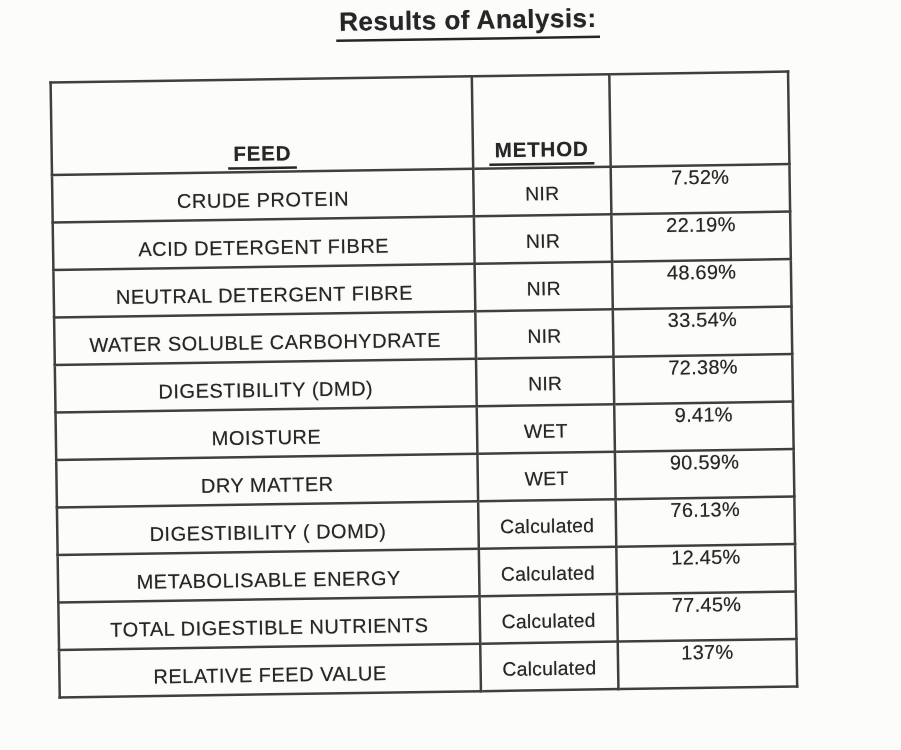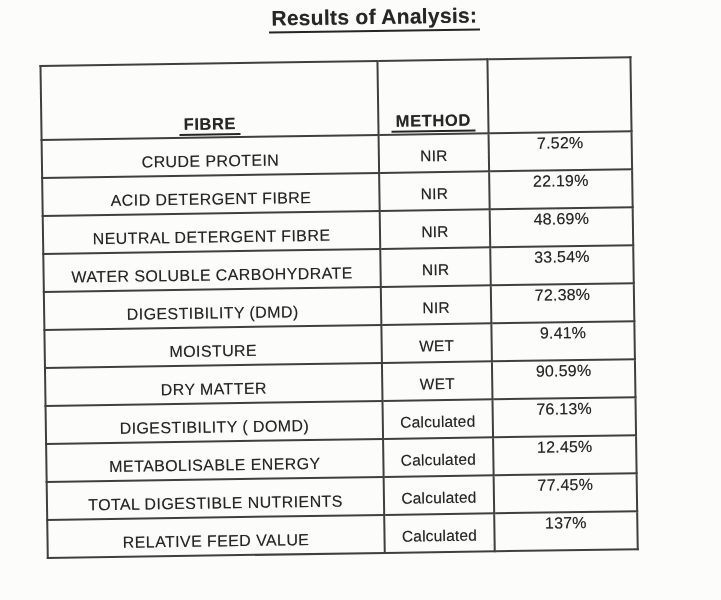--- a/index.html
+++ b/index.html
@@ -108,21 +108,21 @@
 
     <table class="results">
       <colgroup>
         <col class="c-test">
         <col class="c-method">
         <col class="c-value">
       </colgroup>
       <thead>
         <tr class="head-row">
           <th class="test">
-            <span class="u">FIBRE</span>
+            <span class="u">FEED</span>
           </th>
           <th class="method">
             <span class="u">METHOD</span>
           </th>
           <th class="value">
             <span></span>
           </th>
         </tr>
       </thead>
       <tbody id="rows-body">

